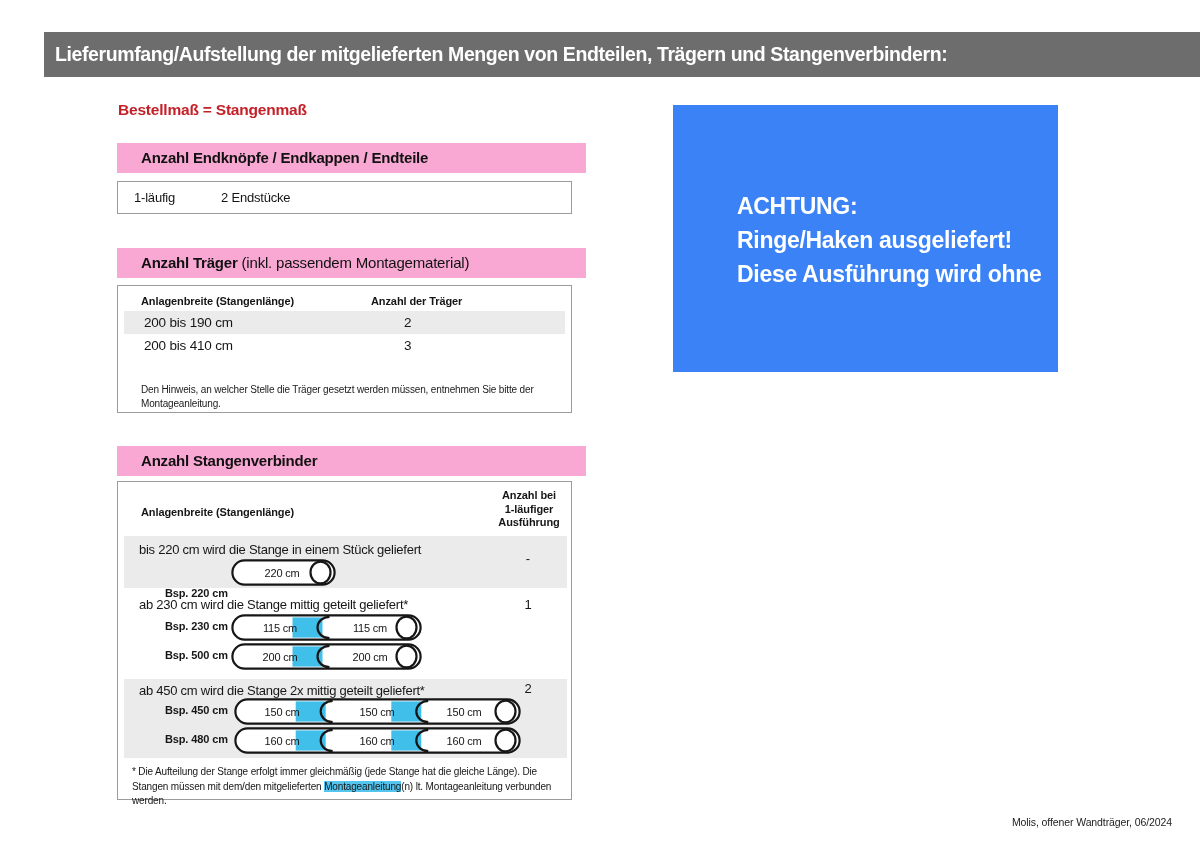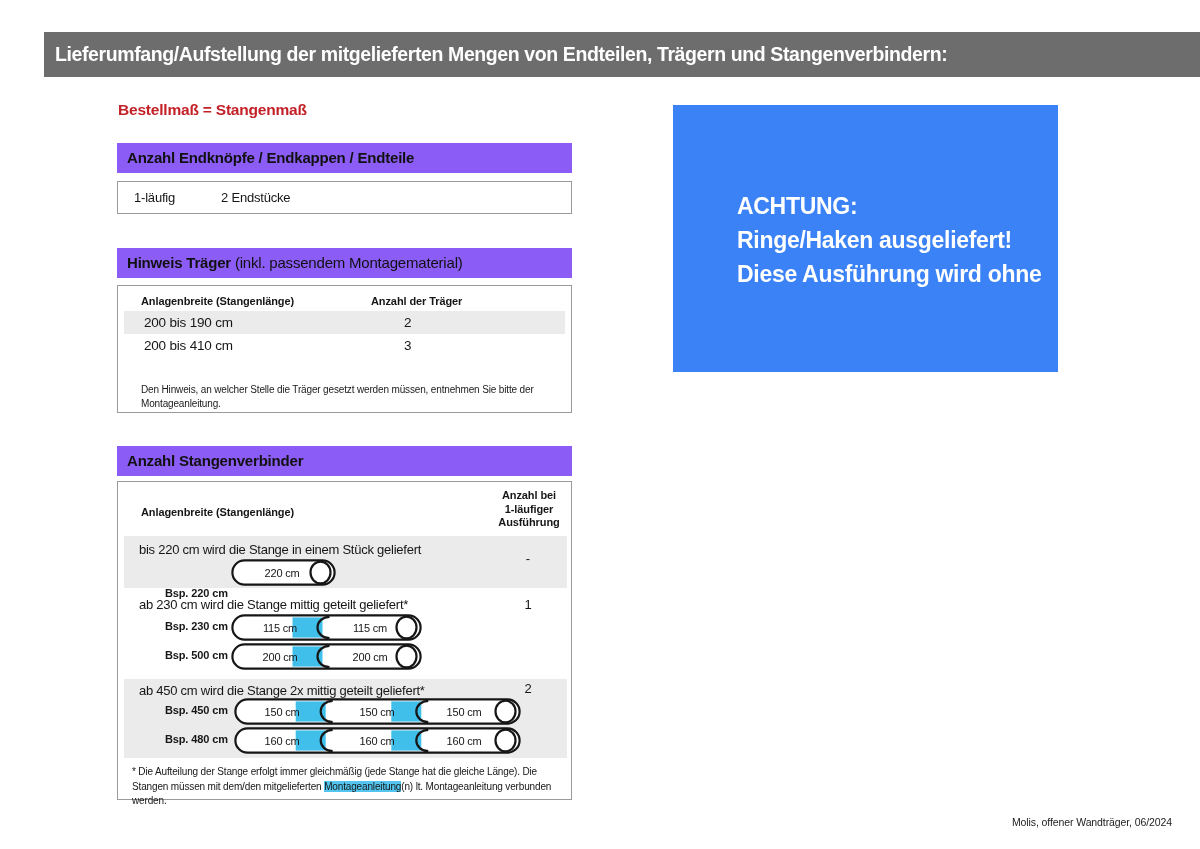--- a/index.html
+++ b/index.html
@@ -8,22 +8,22 @@
     font-family:"Liberation Sans",sans-serif;color:#161616;overflow:hidden;
   }
   
   .titlebar{position:absolute;left:44px;top:32px;width:1156px;height:45px;background:#6d6d6d;}
   .titlebar span{display:block;padding-left:11px;line-height:45px;color:#ffffff;
     font-weight:bold;font-size:19.5px;letter-spacing:-0.4px;white-space:nowrap;}
   
   .subtitle{position:absolute;left:118px;top:101px;color:#c32027;font-weight:bold;
     font-size:15.5px;letter-spacing:-0.2px;}
   
-  .sec-header{position:absolute;left:117px;width:455px;height:30px;background:#8b5cf6;
-    line-height:30px;padding-left:0;}
+  .sec-header{position:absolute;left:117px;width:455px;height:30px;background:#f9a8d4;
+    line-height:30px;padding-left:14px;}
   .sec-header .txt{padding-left:10px;font-size:15px;letter-spacing:-0.2px;color:#111;}
   .sec-header .b{font-weight:bold;}
   
   .box{position:absolute;left:117px;width:455px;background:#fff;border:1px solid #9b9b9b;box-sizing:border-box;}
   
   .box1 span{position:absolute;top:0;line-height:31px;font-size:13px;letter-spacing:-0.2px;}
   
   .colhead{position:absolute;font-size:11px;font-weight:bold;letter-spacing:-0.1px;}
   .t-row{position:absolute;left:6px;width:441px;height:23px;line-height:23px;font-size:13.5px;letter-spacing:-0.2px;}
   .t-row.alt{background:#ebebeb;}
@@ -65,21 +65,21 @@
 
 <div class="sec-header" style="top:143px;">
   <span class="txt b">Anzahl Endknöpfe / Endkappen / Endteile</span>
 </div>
 <div class="box box1" style="top:181px;height:33px;">
   <span style="left:16px;">1-läufig</span>
   <span style="left:103px;">2 Endstücke</span>
 </div>
 
 <div class="sec-header" style="top:248px;">
-  <span class="txt"><span class="b">Hinweis Träger</span><span> (inkl. passendem Montagematerial)</span></span>
+  <span class="txt"><span class="b">Anzahl Träger</span><span> (inkl. passendem Montagematerial)</span></span>
 </div>
 <div class="box" style="top:285px;height:128px;">
   <div class="colhead" style="left:23px;top:9px;">Anlagenbreite (Stangenlänge)</div>
   <div class="colhead" style="left:253px;top:9px;">Anzahl der Träger</div>
   <div class="t-row alt" style="top:25px;">
     <span class="c1">200 bis 190 cm</span>
     <span class="c2">2</span>
   </div>
   <div class="t-row" style="top:48px;">
     <span class="c1">200 bis 410 cm</span>

